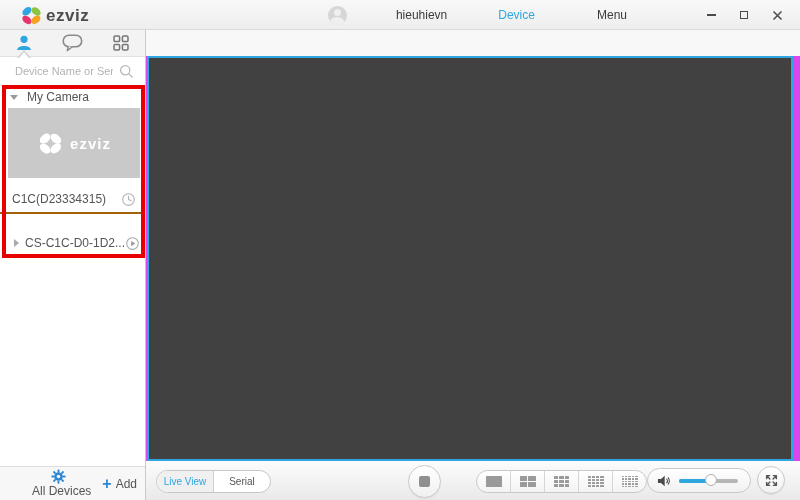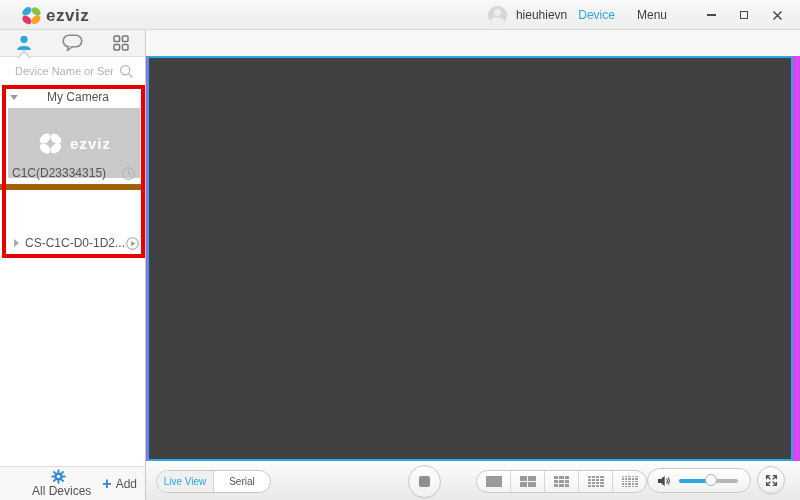--- a/index.html
+++ b/index.html
@@ -4,21 +4,21 @@
 <style>
   html,body{margin:0;padding:0;background:#888;}
   #app{width:800px;height:500px;position:relative;overflow:hidden;background:#d946ef;
        font-family:"Liberation Sans",sans-serif;color:#3c3c3c;}
 
   
   .titlebar{position:absolute;left:0;top:0;width:800px;height:30px;
     background:linear-gradient(#f8f8f8,#eeeeee);border-bottom:1px solid #d9d9d9;box-sizing:border-box;}
   .logo{position:absolute;left:20px;top:4px;display:flex;align-items:center;gap:3px;}
   .logo-text{font-size:17px;font-weight:bold;color:#4d4d4d;letter-spacing:.5px;line-height:22px;}
-  .tb-right{position:absolute;right:12px;top:0;height:30px;display:flex;align-items:center;}
+  .tb-right{position:absolute;right:12px;top:0;height:30px;display:flex;align-items:center;gap:40px;}
   .avatar{width:19px;height:19px;border-radius:50%;background:#d6d6d6;position:relative;overflow:hidden;flex:none;}
   .avatar:before{content:"";position:absolute;left:6px;top:3.5px;width:7px;height:7px;border-radius:50%;background:#efefef;}
   .avatar:after{content:"";position:absolute;left:2.5px;top:11.5px;width:14px;height:10px;border-radius:50%;background:#efefef;}
   .username{font-size:12px;margin-left:9px;color:#3c3c3c;}
   .logout{font-size:12px;margin-left:11px;color:#2ea6e0;cursor:pointer;}
   .menu{font-size:12px;margin-left:22px;color:#3c3c3c;}
   .winbtns{display:flex;align-items:center;margin-left:22px;}
   .winbtn{width:22px;height:30px;display:flex;align-items:center;justify-content:center;cursor:pointer;margin-left:11px;}
   .min-bar{width:9px;height:2px;background:#4a4a4a;}
   .max-box{width:8px;height:8px;border:1.5px solid #4a4a4a;box-sizing:border-box;}
@@ -33,29 +33,29 @@
     border-left:7px solid transparent;border-right:7px solid transparent;border-bottom:8px solid #cfcfcf;}
   .caret-i{position:absolute;top:22px;left:18.5px;width:0;height:0;z-index:4;
     border-left:5.5px solid transparent;border-right:5.5px solid transparent;border-bottom:6.5px solid #fff;}
   .search{position:absolute;left:0;top:27px;width:145px;height:29px;background:#fff;
     border-bottom:1px solid #ececec;box-sizing:border-box;}
   .search input{border:0;outline:0;background:transparent;margin:7px 0 0 13px;width:98px;
     font-size:11px;color:#555;font-family:"Liberation Sans",sans-serif;}
   .search input::placeholder{color:#b3b3b3;}
   .search .sicon{position:absolute;right:11px;top:7px;}
 
-  .sec-head{position:absolute;left:0;width:120px;height:16px;display:flex;align-items:center;cursor:pointer;gap:20px;}
+  .sec-head{position:absolute;left:0;width:120px;height:16px;display:flex;align-items:center;cursor:pointer;}
   .tri-down{width:0;height:0;border-left:4px solid transparent;border-right:4px solid transparent;
     border-top:5px solid #9a9a9a;margin:0 9px 0 10px;}
   .sec-label{font-size:12px;color:#555;}
   .thumb{position:absolute;left:8px;top:78px;width:132px;height:70px;background:#c9c9c9;
     display:flex;align-items:center;justify-content:center;gap:6px;cursor:pointer;}
   .thumb-logo-text{color:#fff;font-size:15px;font-weight:bold;letter-spacing:1px;}
   .dev-row{position:absolute;left:0;width:145px;display:flex;align-items:center;cursor:pointer;}
-  .row-c1c{top:132px;height:28px;border-bottom:6px solid #a16207;box-sizing:border-box;}
+  .row-c1c{top:156px;height:28px;border-bottom:2px solid #a16207;box-sizing:border-box;}
   .row-c1c .dev-name{margin-left:12px;}
   .dev-name{font-size:12px;color:#555;white-space:nowrap;}
   .row-icon{margin-left:auto;margin-right:9px;display:flex;align-items:center;}
   .row-cs{top:202px;height:22px;}
   .tri-right{width:0;height:0;border-top:4px solid transparent;border-bottom:4px solid transparent;
     border-left:5px solid #aaaaaa;margin:0 6px 0 14px;}
   .hl-box{position:absolute;left:2px;top:55px;width:143px;height:173px;border:4px solid #e60000;
     box-sizing:border-box;z-index:5;pointer-events:none;}
 
   .sfooter{position:absolute;left:0;bottom:0;width:145px;height:34px;background:#f7f7f7;

